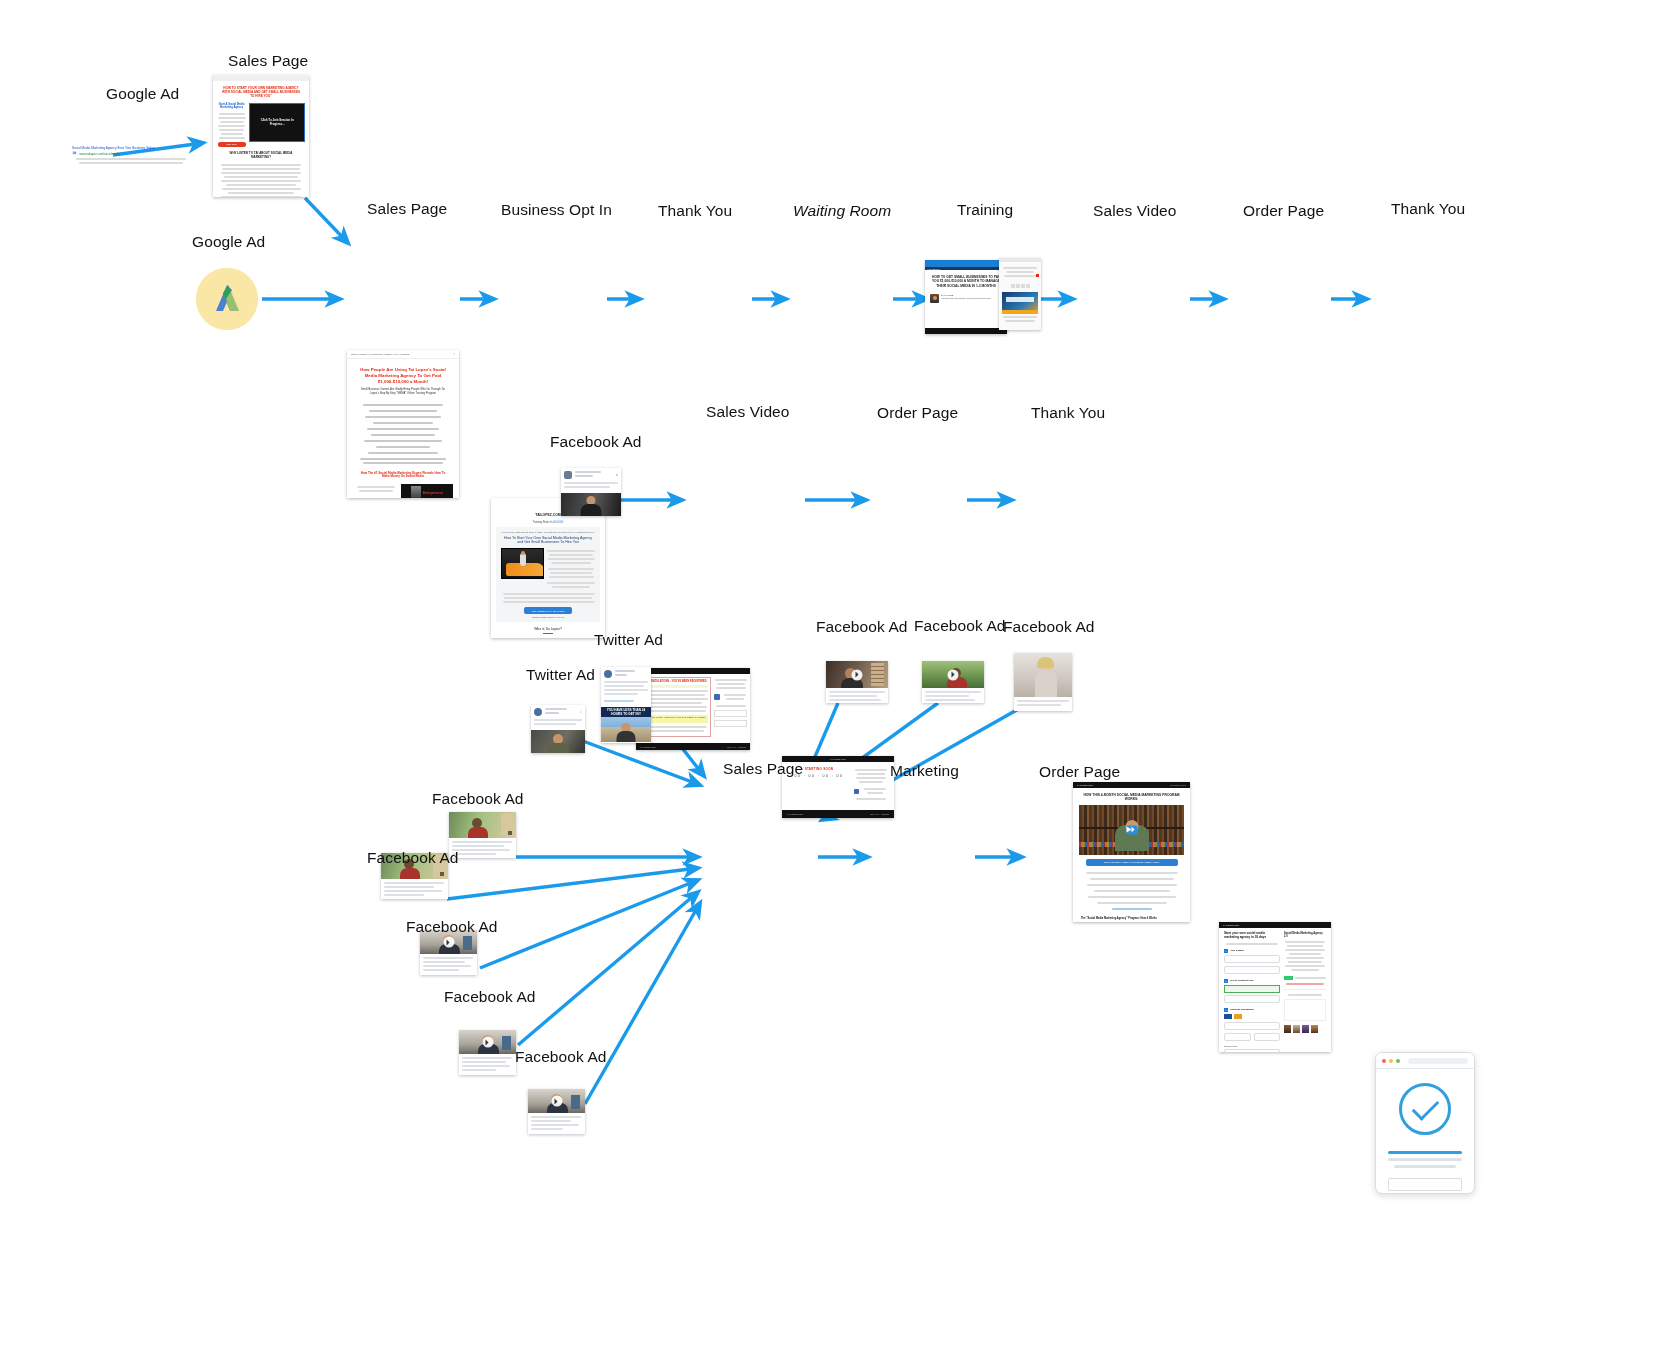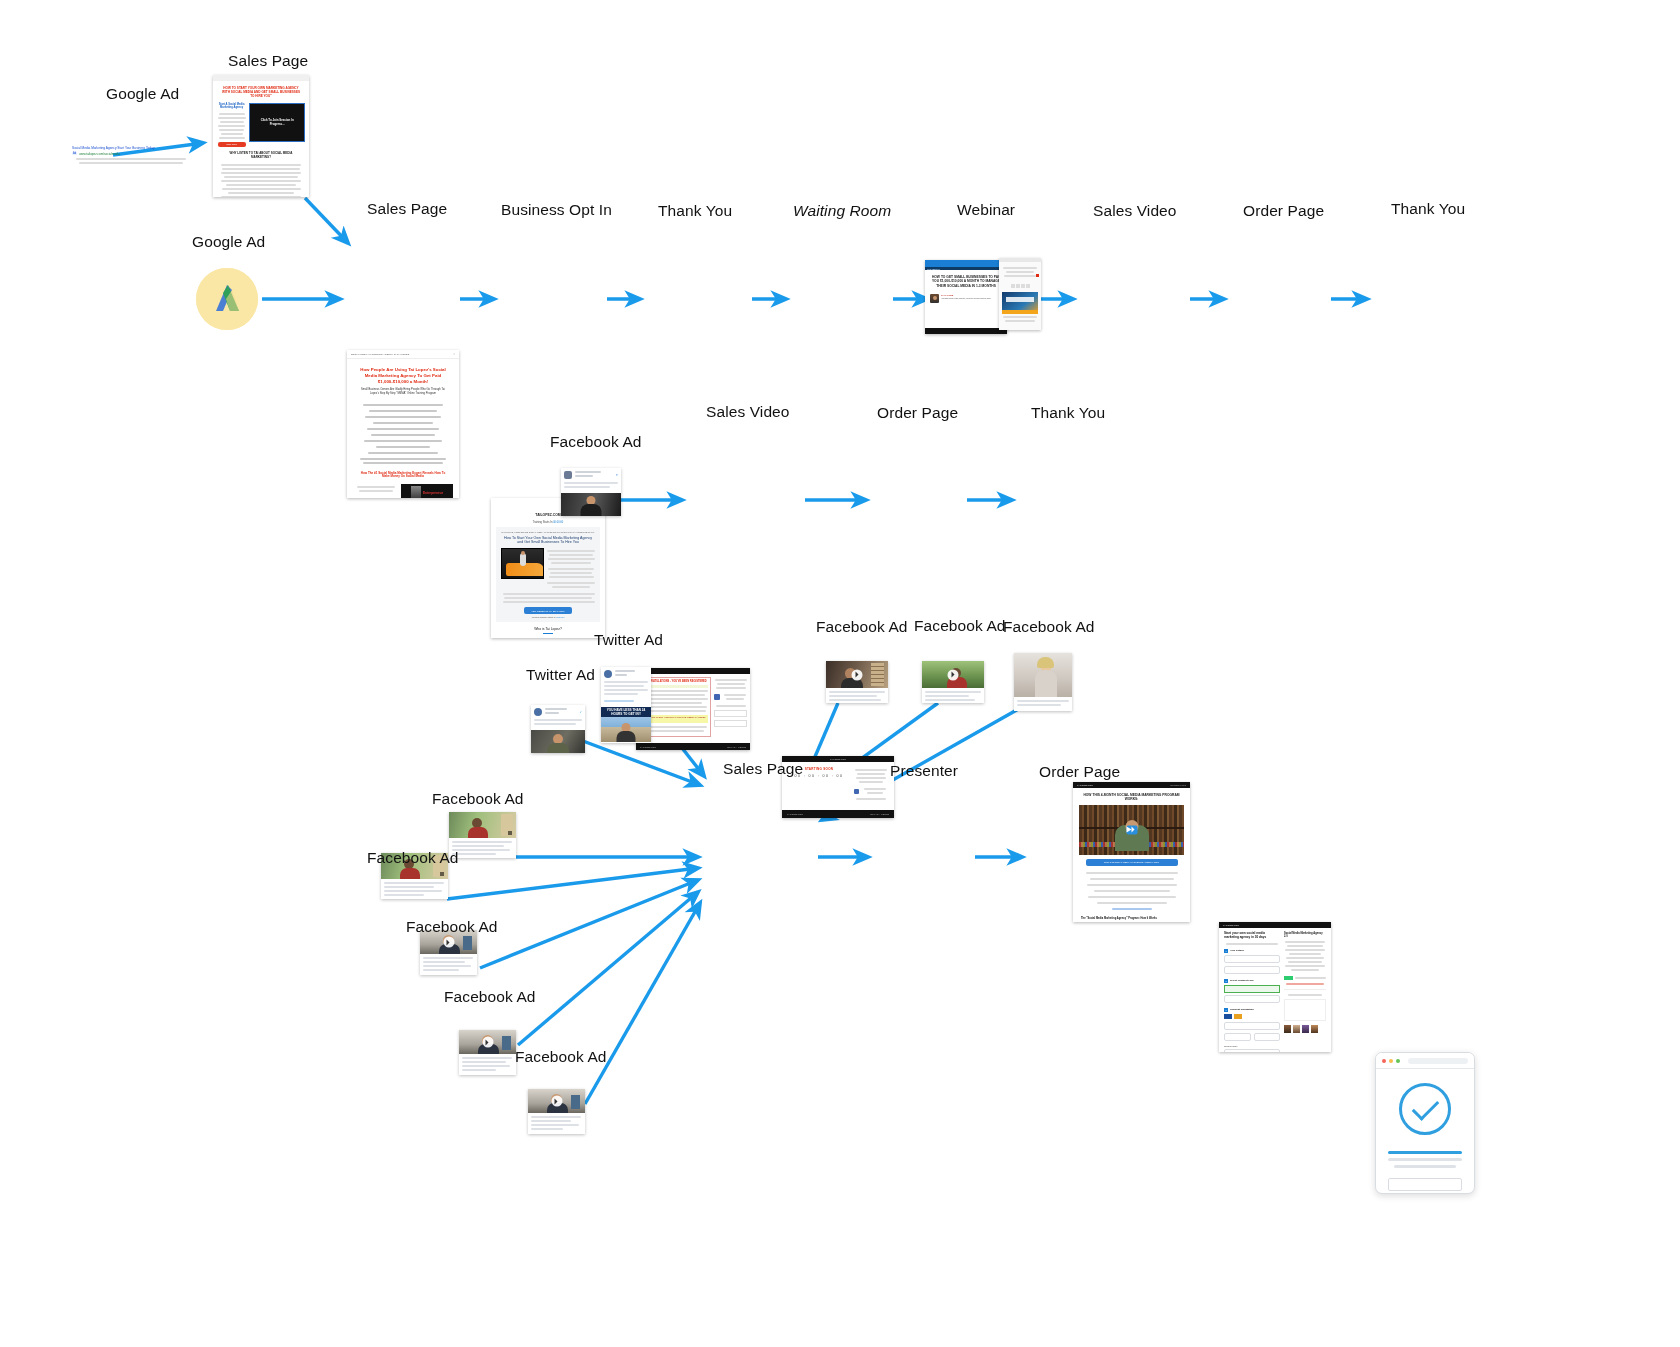--- a/index.html
+++ b/index.html
@@ -161,21 +161,21 @@
     </g>
   </svg>
 
   <div class="caption" style="left:106px;top:85px;">Google Ad</div>
   <div class="caption" style="left:228px;top:52px;">Sales Page</div>
   <div class="caption" style="left:192px;top:233px;">Google Ad</div>
   <div class="caption" style="left:367px;top:200px;">Sales Page</div>
   <div class="caption" style="left:501px;top:201px;">Business Opt In</div>
   <div class="caption" style="left:658px;top:202px;">Thank You</div>
   <div class="caption" style="left:793px;top:202px;font-style:italic;">Waiting Room</div>
-  <div class="caption" style="left:957px;top:201px;">Webinar</div>
+  <div class="caption" style="left:957px;top:201px;">Training</div>
   <div class="caption" style="left:1093px;top:202px;">Sales Video</div>
   <div class="caption" style="left:1243px;top:202px;">Order Page</div>
   <div class="caption" style="left:1391px;top:200px;">Thank You</div>
 
   <div class="caption" style="left:550px;top:433px;">Facebook Ad</div>
   <div class="caption" style="left:706px;top:403px;">Sales Video</div>
   <div class="caption" style="left:877px;top:404px;">Order Page</div>
   <div class="caption" style="left:1031px;top:404px;">Thank You</div>
 
   <div class="caption" style="left:526px;top:666px;">Twitter Ad</div>
@@ -184,21 +184,21 @@
   <div class="caption" style="left:914px;top:617px;">Facebook Ad</div>
   <div class="caption" style="left:1003px;top:618px;">Facebook Ad</div>
 
   <div class="caption" style="left:432px;top:790px;">Facebook Ad</div>
   <div class="caption" style="left:367px;top:849px;">Facebook Ad</div>
   <div class="caption" style="left:406px;top:918px;">Facebook Ad</div>
   <div class="caption" style="left:444px;top:988px;">Facebook Ad</div>
   <div class="caption" style="left:515px;top:1048px;">Facebook Ad</div>
 
   <div class="caption" style="left:723px;top:760px;">Sales Page</div>
-  <div class="caption" style="left:890px;top:762px;">Presenter</div>
+  <div class="caption" style="left:890px;top:762px;">Marketing</div>
   <div class="caption" style="left:1039px;top:763px;">Order Page</div>
 
   <div class="node" style="left:72px;top:146px;width:118px;">
     <div style="font-size:3.2px;color:#1a4fd0;line-height:1.5;white-space:nowrap;overflow:hidden">Social Media Marketing Agency Start Your Business Today</div>
     <div style="display:flex;gap:2px;align-items:center;margin-top:1px;">
       <span style="font-size:2.6px;background:#e8f0fe;color:#1a4fd0;padding:0 1px;border-radius:1px;">Ad</span>
       <span style="font-size:3px;color:#1a7f37;white-space:nowrap;overflow:hidden;">www.tailopez.com/socialmedia</span>
     </div>
     <div class="txtline" style="width:110px"></div>
     <div class="txtline" style="width:104px"></div>

